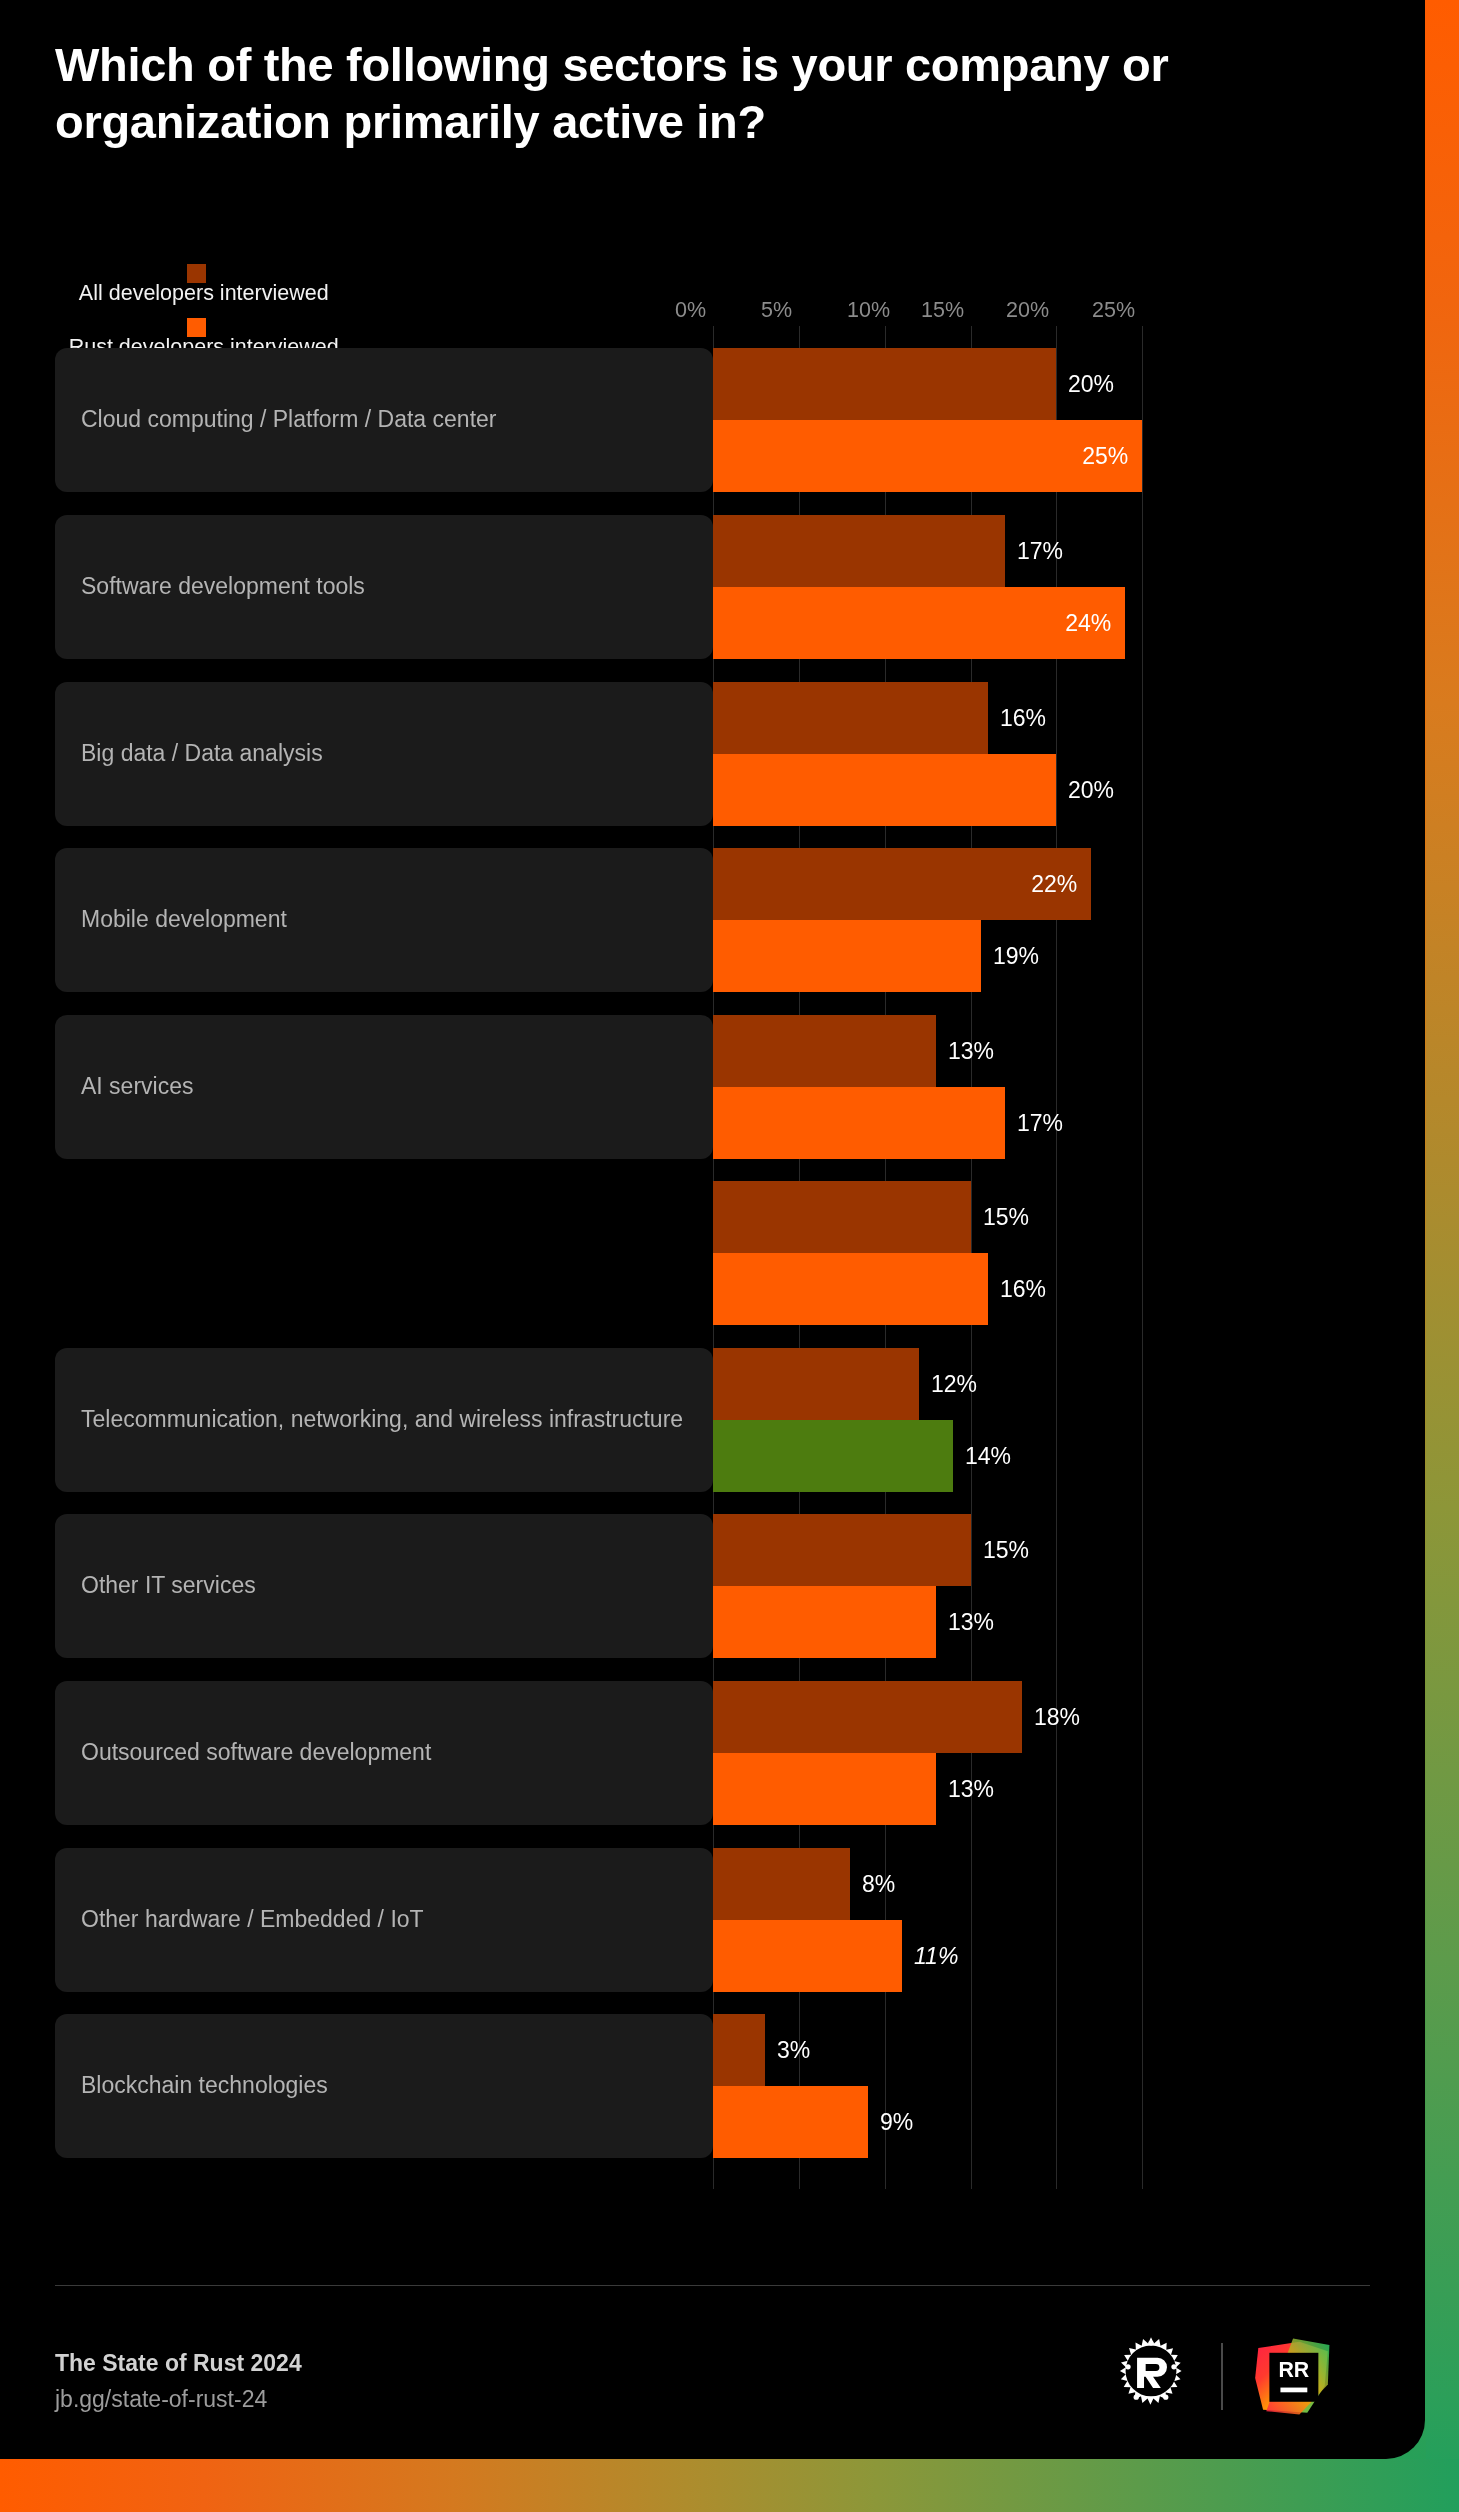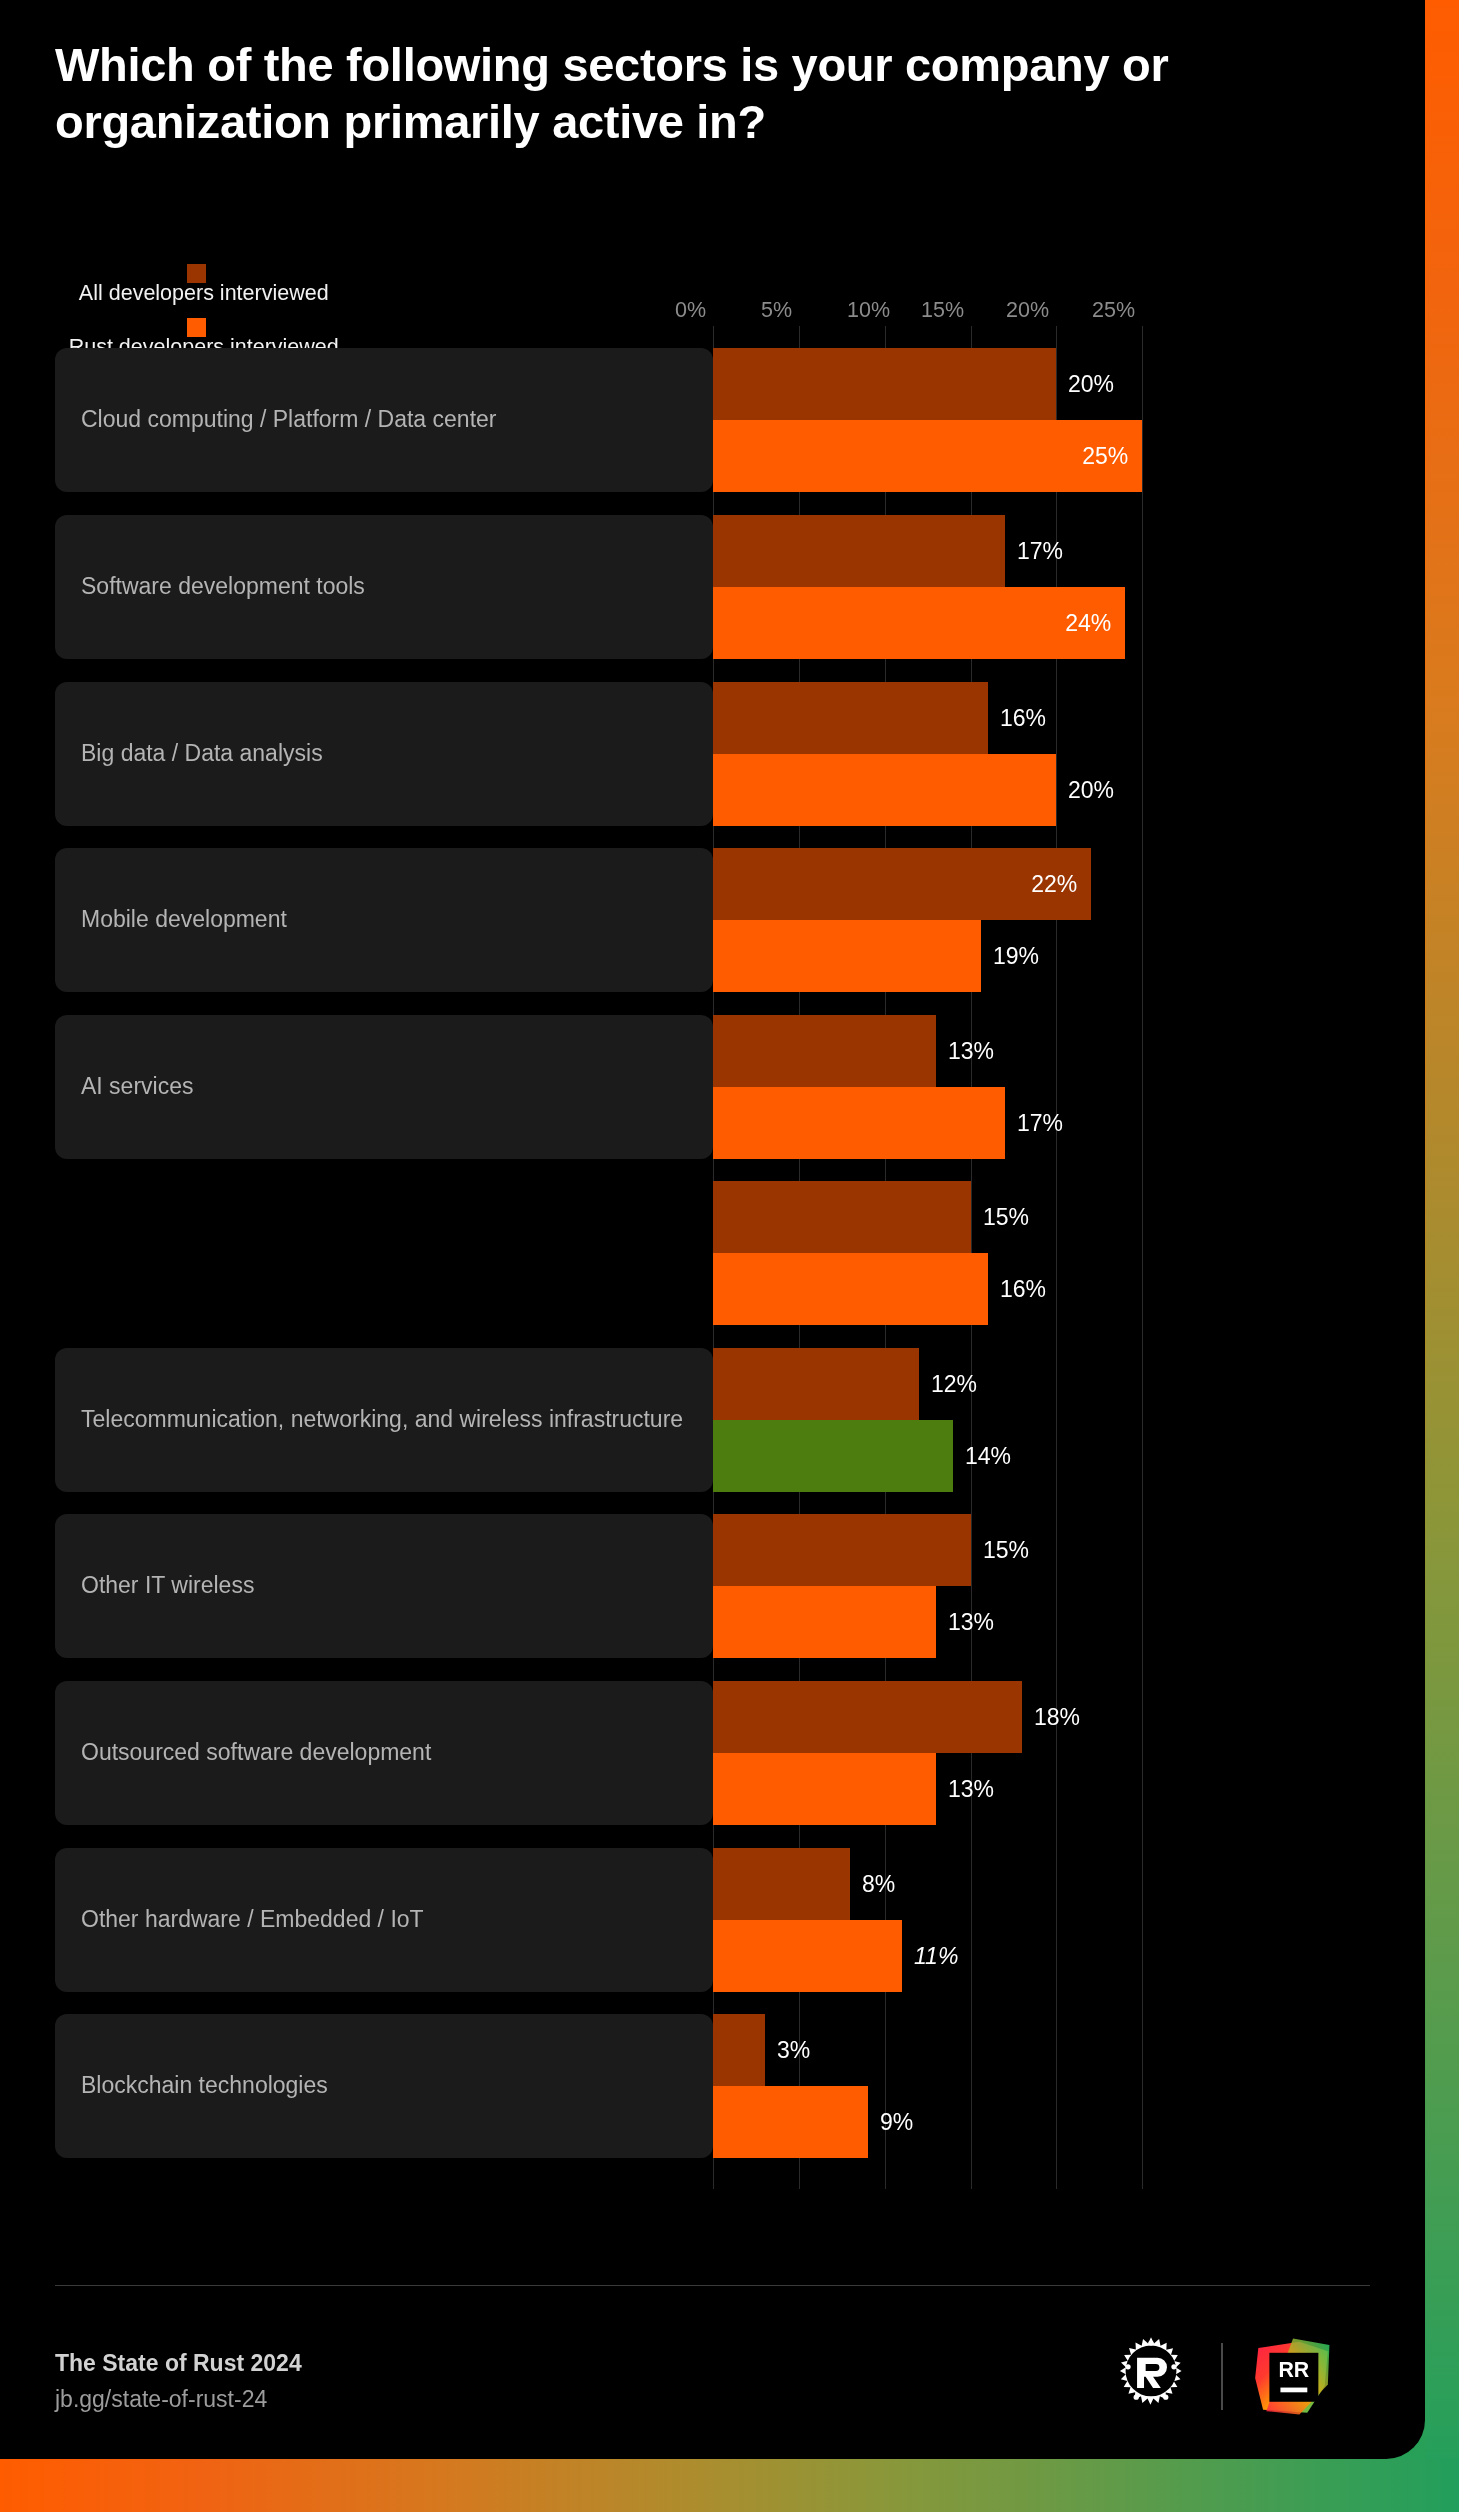--- a/index.html
+++ b/index.html
@@ -295,21 +295,21 @@
           </div>
           <div class="bar all" style="width: 206px; background: rgb(154, 53, 0);">
             <span class="bar-value outside">12%</span>
           </div>
           <div class="bar rust" style="width: 240px; background: #4d7c0f;">
             <span class="bar-value outside">14%</span>
           </div>
         </div>
         <div class="row" style="top: 1503px;">
           <div class="row-card">
-            <div class="row-label">Other IT wireless</div>
+            <div class="row-label">Other IT services</div>
           </div>
           <div class="bar all" style="width: 258px; background: rgb(154, 53, 0);">
             <span class="bar-value outside">15%</span>
           </div>
           <div class="bar rust" style="width: 223px; background: rgb(255, 92, 0);">
             <span class="bar-value outside">13%</span>
           </div>
         </div>
         <div class="row" style="top: 1670px;">
           <div class="row-card">

